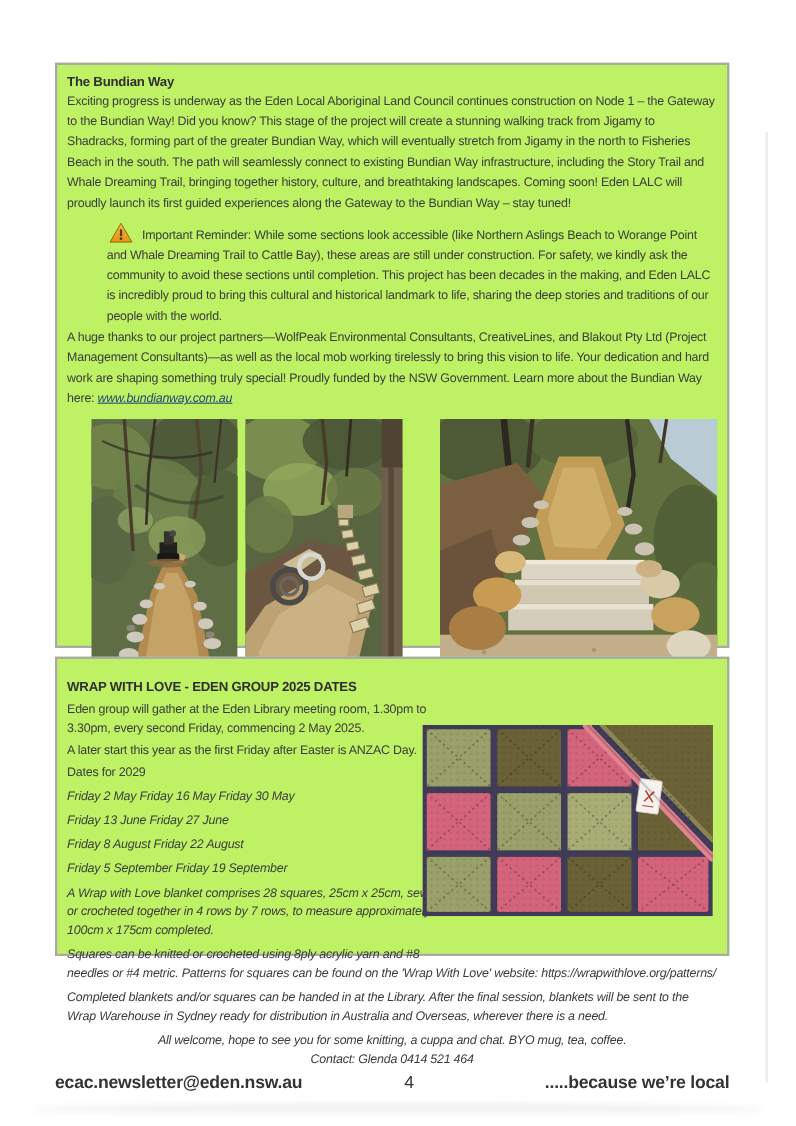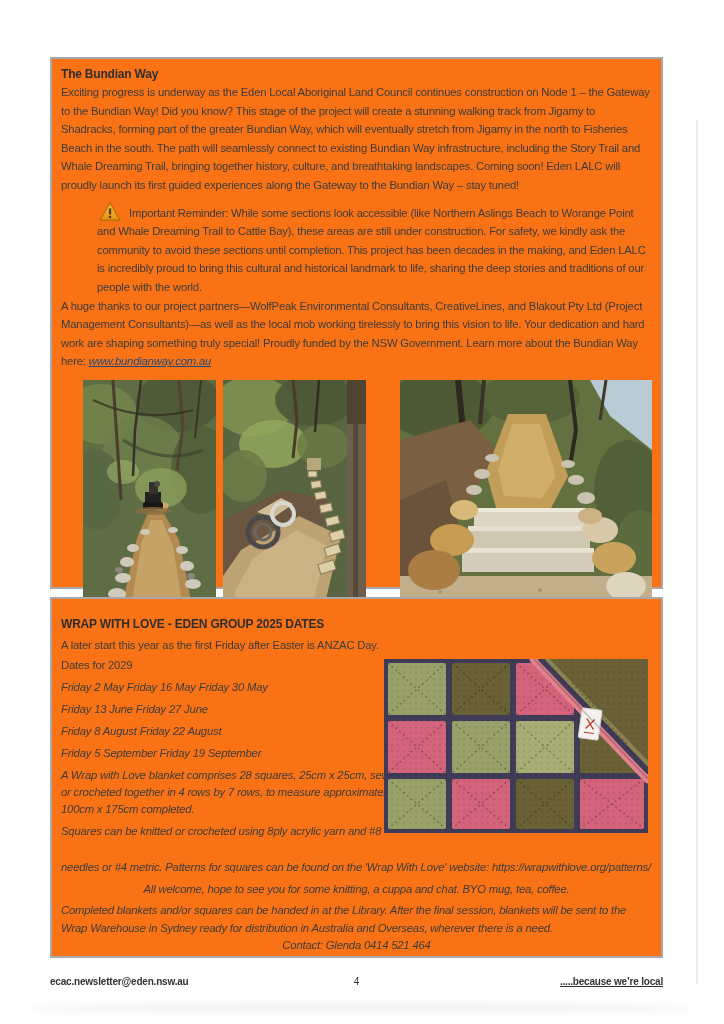--- a/index.html
+++ b/index.html
@@ -14,25 +14,25 @@
     position:absolute; top:120px; bottom:40px; left:696px; width:2px;
     background:#e7e7e6; opacity:.8;
   }
   .scan-shadow {
     position:absolute; left:30px; right:30px; top:1004px; height:10px;
     background:linear-gradient(to bottom, rgba(0,0,0,0.10), rgba(0,0,0,0));
     filter:blur(3px); border-radius:50%;
   }
   .box {
     position:absolute; left:50px; width:613px;
-    border:2px solid #a8a8ab; background:#f97316;
+    border:2px solid #a8a8ab; background:#bef264;
     padding:5px 9px 6px 9px;
   }
   .box1 { top:57px; height:532px; }
-  .box2 { top:597px; height:361px; }
+  .box2 { top:597px; height:272px; }
   h2 { font-size:12px; color:#2e2e2e; letter-spacing:-0.2px; }
   .box1 h2 { margin:3px 0 2px 0; }
   .box2 h2 { margin:13px 0 0 0; }
   p.body { font-size:11.3px; line-height:18.6px; }
   .box1 p.body { margin:0; }
   .warn-icon {
     display:inline-block; width:22px; height:19px; vertical-align:-4px;
     margin:0 8px 0 2px;
   }
   a.link, span.link { color:#1f4977; text-decoration:underline; cursor:pointer;font-style:italic; }
@@ -46,26 +46,26 @@
   .col { width:336px; }
   .col p.body { line-height:17px; }
   .col .pgap { margin-top:3px; }
   .col .dgap { margin-top:5px;font-style:italic; }
   .blanket-fig { position:absolute; right:4px; top:22px; width:264px; height:174px; }
   .full p.body { line-height:17.5px;font-style:italic; }
   .full .mt { margin-top:4px; }
   .center { text-align:center; }
   footer {
     position:absolute; left:50px; top:976px; width:613px;
-    display:flex; align-items:baseline; font-size:10px; font-weight:bold;
+    display:flex; align-items:baseline; font-size:16px; font-weight:bold;
     color:#333;
   }
   footer .f-left { flex:1; text-align:left; }
   footer .f-center { flex:1; text-align:center; font-weight:normal; }
-  footer .f-right { flex:1; text-align:right;text-decoration:underline; }
+  footer .f-right { flex:1; text-align:right; }
 </style>
 </head>
 <body>
 
 <div class="scan-line"></div>
 <div class="scan-shadow"></div>
 
 <section class="box box1">
   <h2>The Bundian Way</h2>
   <p class="body"> Exciting progress is underway as the Eden Local Aboriginal Land Council continues construction on Node 1 – the Gateway to the Bundian Way!   Did you know? This stage of the project will create a stunning walking track from Jigamy to Shadracks, forming part of the greater Bundian Way, which will eventually stretch from Jigamy in the north to Fisheries Beach in the south.  The path will seamlessly connect to existing Bundian Way infrastructure, including the Story Trail and Whale Dreaming Trail, bringing together history, culture, and breathtaking landscapes.  Coming soon! Eden LALC will proudly launch its first guided experiences along the Gateway to the Bundian Way – stay tuned!</p>
@@ -224,20 +224,21 @@
     </svg>
       </span>
   </div>
 </section>
 
 <section class="box box2">
   <h2>WRAP WITH LOVE - EDEN GROUP 2025 DATES</h2>
 
   <div class="wrap-body">
     <div class="col">
+      <p class="body">Eden group will gather at the Eden Library meeting room, 1.30pm to 3.30pm, every second Friday, commencing 2 May 2025.</p>
       <p class="body pgap">A later start this year as the first Friday after Easter is ANZAC Day.</p>
       <p class="body pgap">Dates for 2029</p>
       <p class="body dgap">Friday 2 May  Friday 16 May Friday 30 May</p>
       <p class="body dgap">Friday 13 June Friday 27 June</p>
       <p class="body dgap">Friday 8 August Friday 22 August</p>
       <p class="body dgap">Friday 5 September Friday 19 September</p>
       <p class="body dgap">A Wrap with Love blanket comprises 28 squares, 25cm x 25cm, sewn or crocheted together in 4 rows by 7 rows, to measure approximately 100cm x 175cm completed.</p>
       <p class="body dgap">Squares can be knitted or crocheted using 8ply acrylic yarn and #8</p>
     </div>
 
@@ -292,22 +293,22 @@
         <path d="M202 60 l8 10 M210 60 l-8 10" stroke="#c0392b" stroke-width="1.4"></path>
         <path d="M201 74 h10" stroke="#c0392b" stroke-width="1"></path>
       </g>
 
       <line x1="150" y1="0" x2="264" y2="120" stroke="rgba(0,0,0,0.18)" stroke-width="2"></line>
     </svg></span>
   </div>
 
   <div class="full">
     <p class="body">needles or #4 metric. Patterns for squares can be found on the 'Wrap With Love' website: https://wrapwithlove.org/patterns/</p>
+    <p class="body mt">Completed blankets and/or squares can be handed in at the Library. After the final session, blankets will be sent to the Wrap Warehouse in Sydney ready for distribution in Australia and Overseas, wherever there is a need.</p>
     <p class="body mt center">All welcome, hope to see you for some knitting, a cuppa and chat. BYO mug, tea, coffee.</p>
-    <p class="body mt">Completed blankets and/or squares can be handed in at the Library. After the final session, blankets will be sent to the Wrap Warehouse in Sydney ready for distribution in Australia and Overseas, wherever there is a need.</p>
     <p class="body center">Contact: Glenda 0414 521 464</p>
   </div>
 </section>
 
 <footer>
   <span class="f-left">ecac.newsletter@eden.nsw.au</span>
   <span class="f-center">4</span>
   <span class="f-right">.....because we’re local</span>
 </footer>
 

